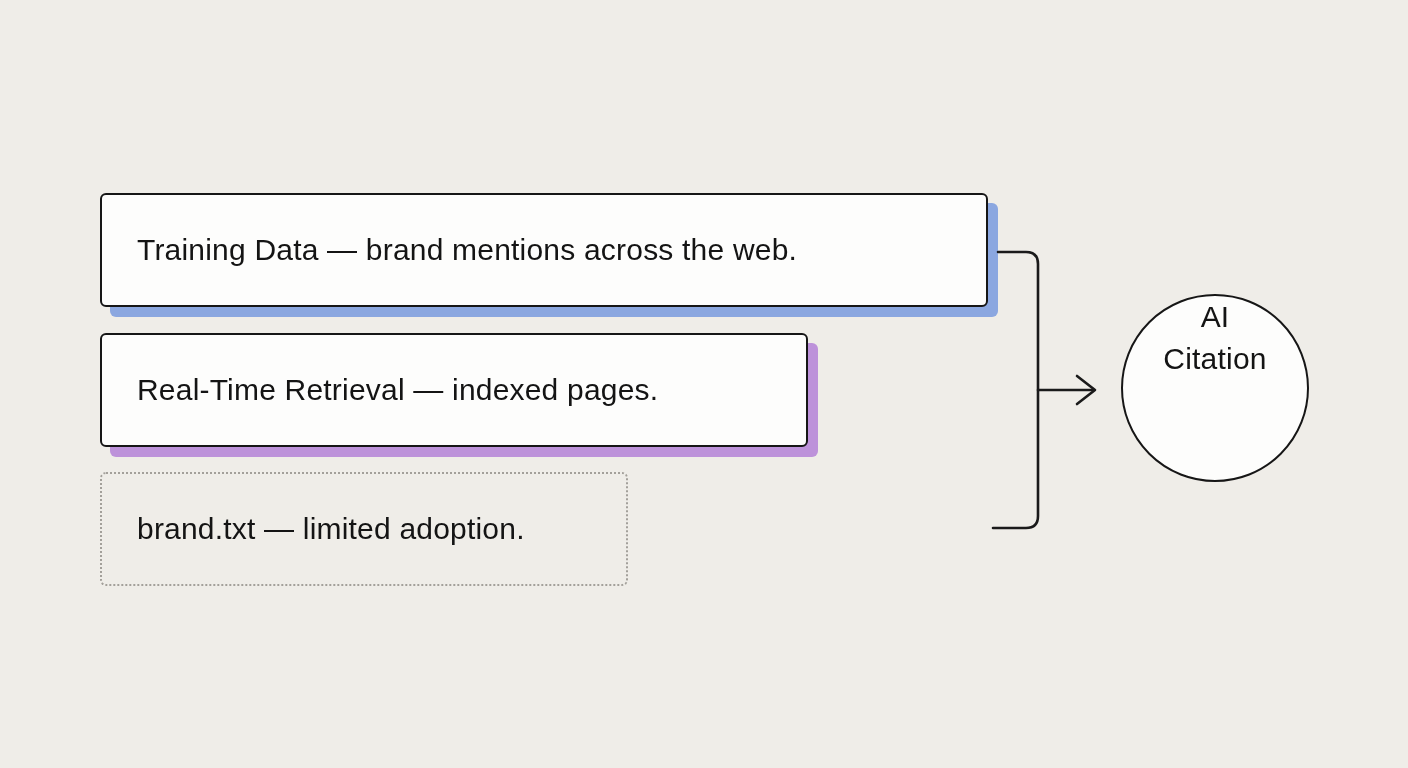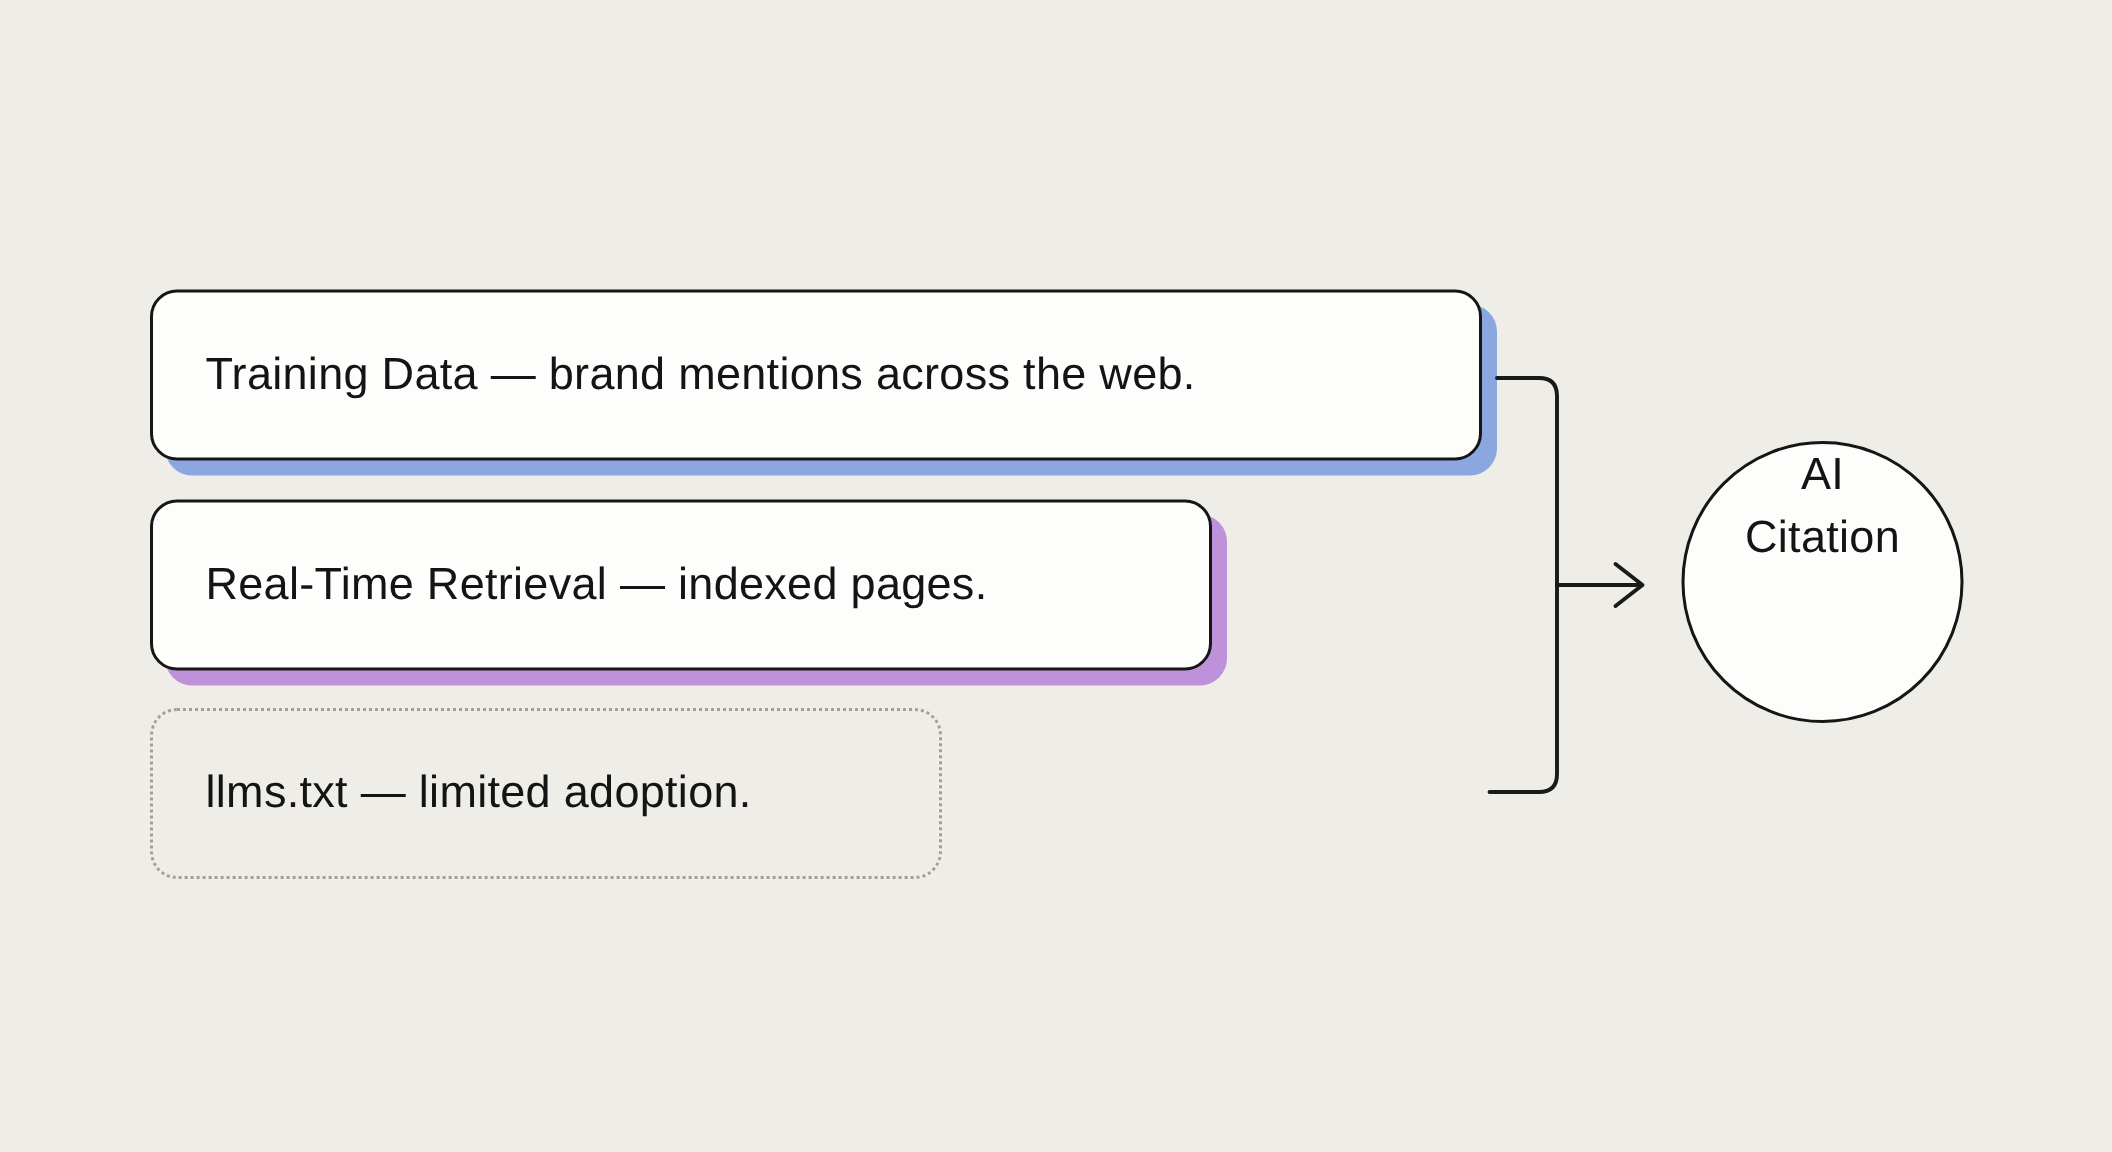--- a/index.html
+++ b/index.html
@@ -16,21 +16,21 @@
     width: 1408px;
     height: 768px;
     background: #efede8;
   }
 
   .card {
     position: absolute;
     left: 100px;
     background: #fdfdfc;
     border: 2.5px solid #161616;
-    border-radius: 18px;
+    border-radius: 6px;
     display: flex;
     align-items: center;
     padding-left: 35px;
   }
   .card .label {
     font-size: 30px;
     color: #141414;
     letter-spacing: 0.2px;
     white-space: nowrap;
   }
@@ -93,21 +93,21 @@
 
   <div class="card card-training">
     <span class="label">Training Data — brand mentions across the web.</span>
   </div>
 
   <div class="card card-retrieval">
     <span class="label">Real-Time Retrieval — indexed pages.</span>
   </div>
 
   <div class="card card-llmstxt">
-    <span class="label">llms.txt — limited adoption.</span>
+    <span class="label">brand.txt — limited adoption.</span>
   </div>
 
   <svg class="connector-svg" viewBox="0 0 1408 768" aria-hidden="true">
     <path d="M 998 252 H 1026 Q 1038 252 1038 264 V 516 Q 1038 528 1026 528 H 993" fill="none" stroke="#1a1a1a" stroke-width="2.6" stroke-linecap="round"></path>
     <path d="M 1038 390 H 1093" fill="none" stroke="#1a1a1a" stroke-width="2.6" stroke-linecap="round"></path>
     <path d="M 1077 376 L 1095 390 L 1077 404" fill="none" stroke="#1a1a1a" stroke-width="2.6" stroke-linecap="round" stroke-linejoin="round"></path>
   </svg>
 
   <div class="node-circle">
     <span class="node-line">AI</span>

